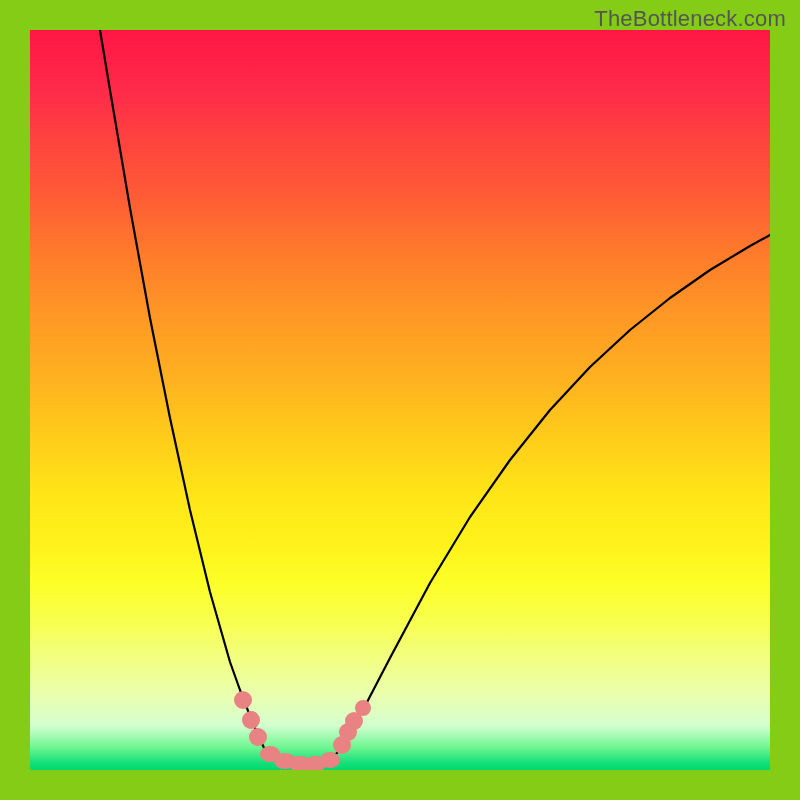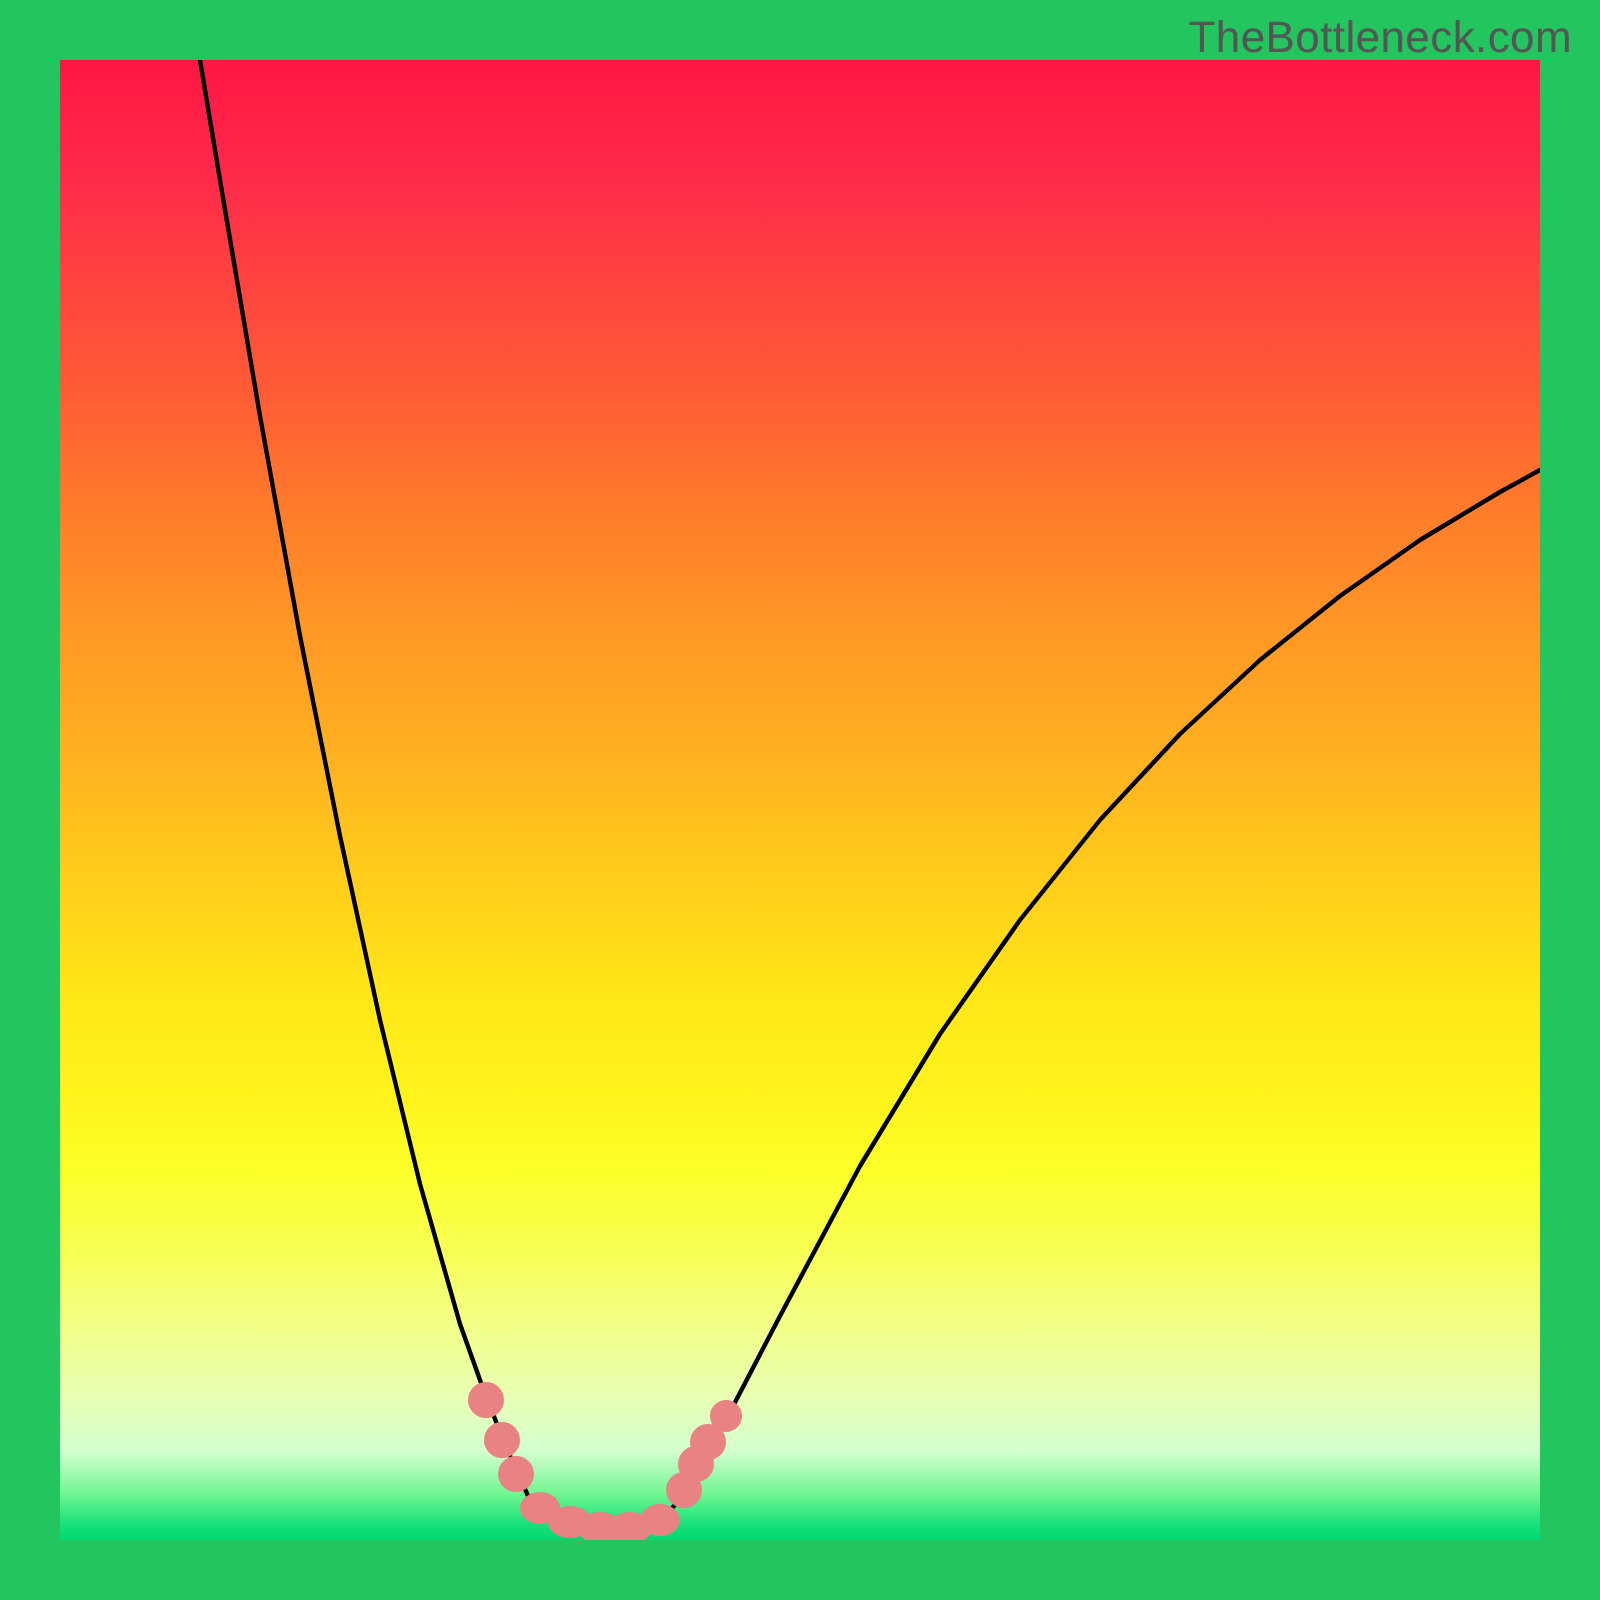--- a/index.html
+++ b/index.html
@@ -1,21 +1,21 @@
 <!DOCTYPE html>
 <html><head>
 <meta charset="utf-8">
 <style>
   * { margin: 0; padding: 0; box-sizing: border-box; }
   html, body { width: 800px; height: 800px; background: #000; overflow: hidden; }
   .frame {
     position: absolute;
     left: 0; top: 0;
     width: 800px; height: 800px;
-    background: #22c55e;
+    background: #84cc16;
   }
   .plot-area {
     position: absolute;
     left: 30px; top: 30px;
     width: 740px; height: 740px;
     background: linear-gradient(to bottom,
       #ff1744 0%,
       #ff2a4a 8%,
       #ff4040 14%,
       #ff5a36 22%,

